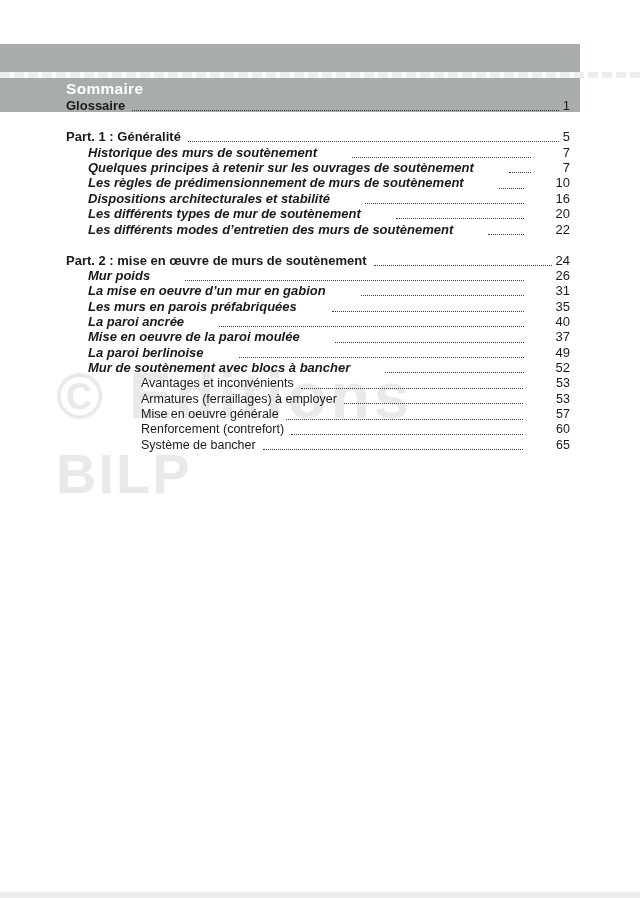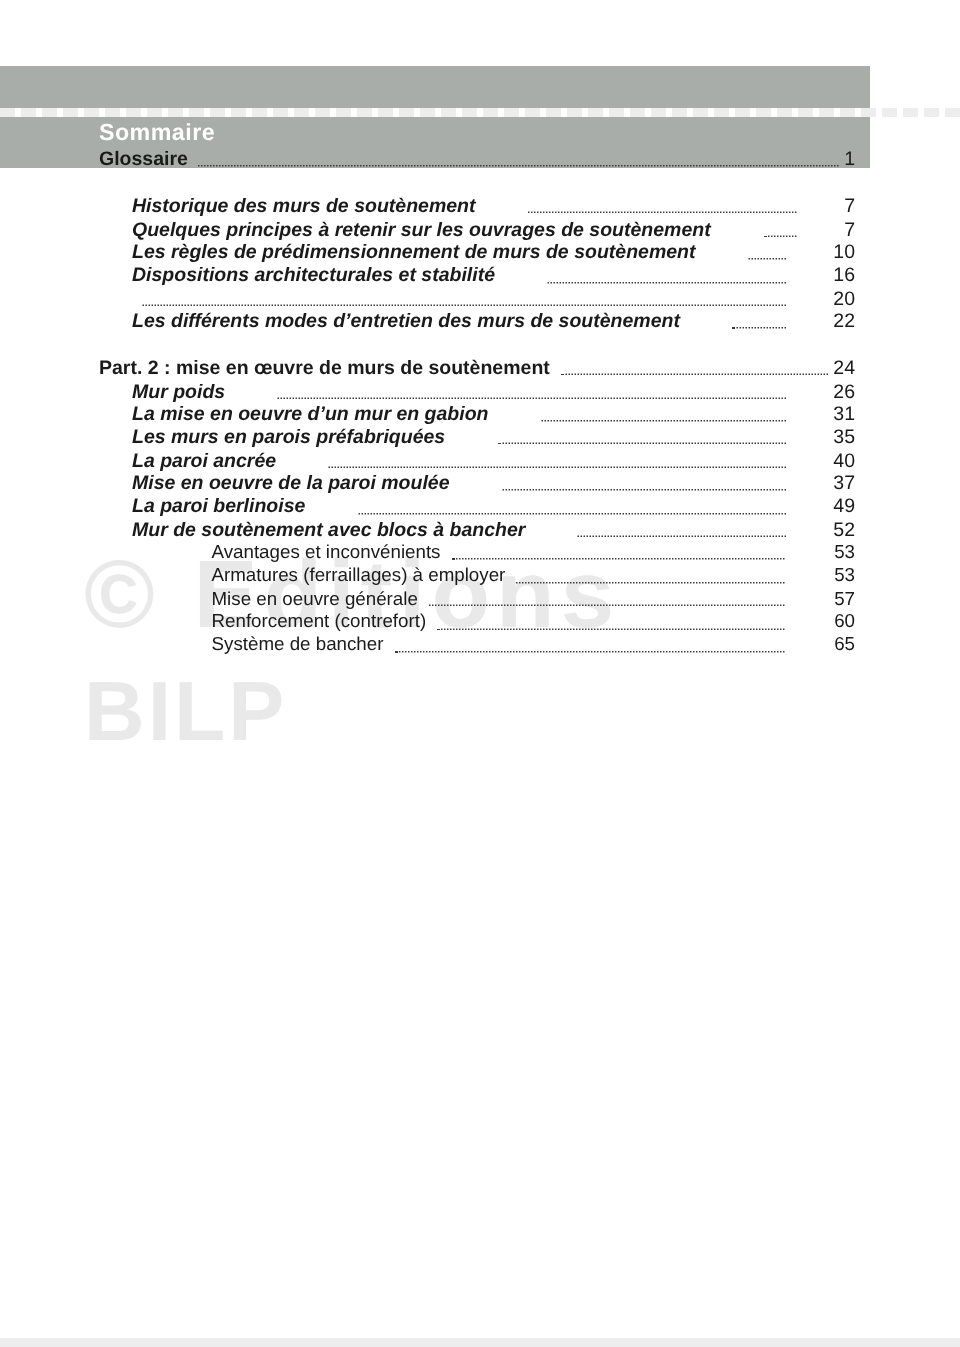--- a/index.html
+++ b/index.html
@@ -72,20 +72,25 @@
     <div class="wm-line2">BILP</div>
   </div>
 
   <div class="toc" id="toc">
       <div class="toc-row lvl1">
         <span class="label">Glossaire</span>
         <span class="leader"></span>
         <span class="num">1</span>
       </div>
       <div class="toc-spacer"></div>
+      <div class="toc-row lvl1">
+        <span class="label">Part. 1 : Généralité</span>
+        <span class="leader"></span>
+        <span class="num">5</span>
+      </div>
       <div class="toc-row lvl2">
         <span class="label">Historique des murs de soutènement</span>
         <span class="leader"></span>
         <span class="num">7</span>
       </div>
       <div class="toc-row lvl2">
         <span class="label">Quelques principes à retenir sur les ouvrages de soutènement</span>
         <span class="leader"></span>
         <span class="num">7</span>
       </div>
@@ -93,20 +98,21 @@
         <span class="label">Les règles de prédimensionnement de murs de soutènement</span>
         <span class="leader"></span>
         <span class="num">10</span>
       </div>
       <div class="toc-row lvl2">
         <span class="label">Dispositions architecturales et stabilité</span>
         <span class="leader"></span>
         <span class="num">16</span>
       </div>
       <div class="toc-row lvl2">
+        <span class="label">Les différents types de mur de soutènement</span>
         <span class="leader"></span>
         <span class="num">20</span>
       </div>
       <div class="toc-row lvl2">
         <span class="label">Les différents modes d’entretien des murs de soutènement</span>
         <span class="leader"></span>
         <span class="num">22</span>
       </div>
       <div class="toc-spacer"></div>
       <div class="toc-row lvl1">

